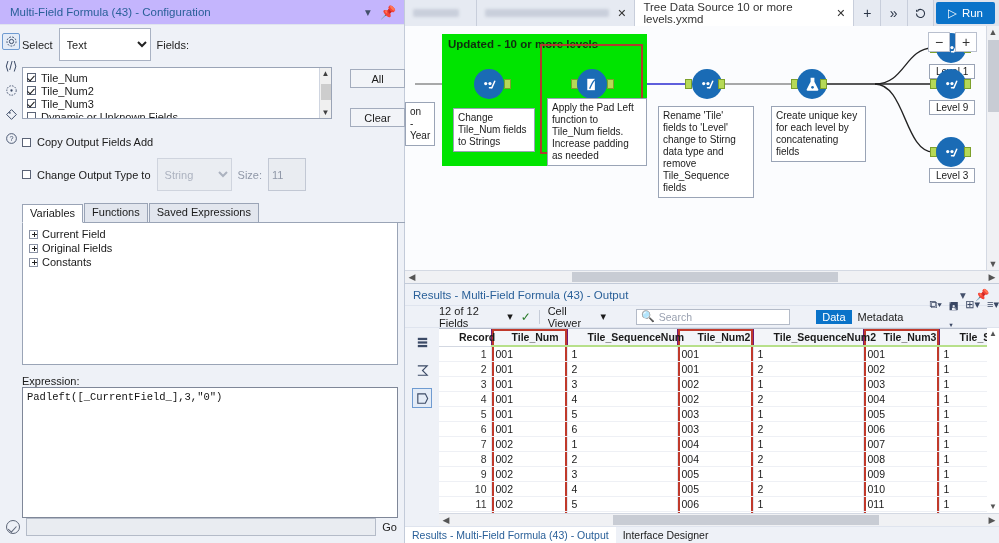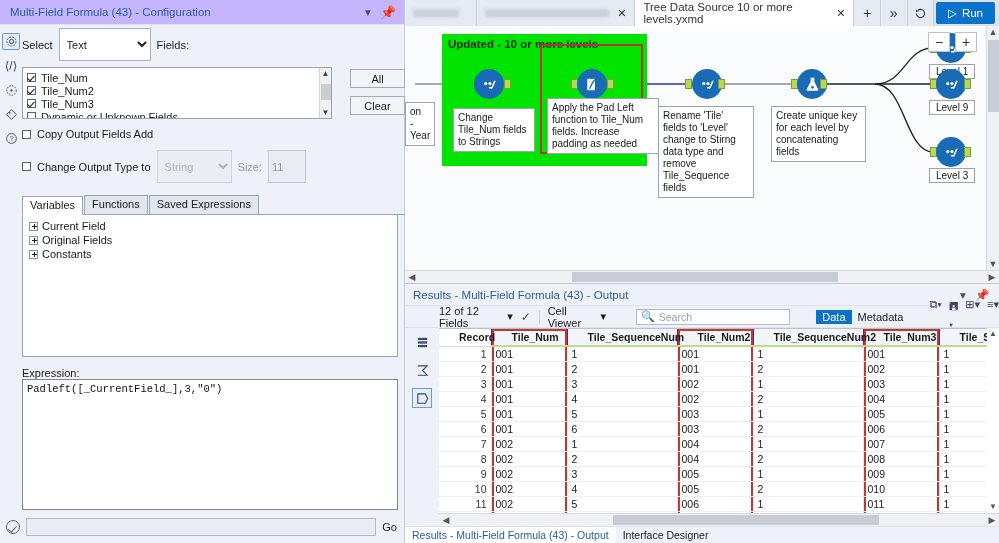--- a/index.html
+++ b/index.html
@@ -342,21 +342,21 @@
             <span class="cb"></span>
             <span>Dynamic or Unknown Fields</span>
           </div>
           <div id="fld-scroll">
             <div class="arw">▲</div>
             <div class="thumb"></div>
             <div class="arw" style="position:absolute;bottom:0;width:100%;">▼</div>
           </div>
         </div>
 
-        <div style="display:flex; flex-direction:column; gap:8px; padding-top:2px;">
+        <div style="display:flex; flex-direction:column; gap:20px; padding-top:2px;">
           <div class="sidebtn">All</div>
           <div class="sidebtn">Clear</div>
         </div>
       </div>
 
       <div class="chk-line">
         <span class="cb"></span>
         <span>Copy Output Fields Add</span>
       </div>
 
@@ -472,21 +472,21 @@
       <div class="comment" style="left:48px; top:82px; width:82px;">Change Tile_Num fields to Strings</div>
 
       <div class="port" style="left:166px; top:53px;"></div>
       <div class="node" style="left:172px; top:43px;">
         <svg width="19" height="19" viewBox="0 0 20 20">
             <path d="M4.5 4 h8 v12 h-8 z" fill="#fff"></path>
             <path d="M7 14.5 C 9 10, 10 6, 13.5 4.5" stroke="#1a6bb5" stroke-width="1.4" fill="none"></path>
           </svg>
       </div>
       <div class="port" style="left:202px; top:53px;"></div>
-      <div class="comment" style="left:142px; top:72px; width:112px;">Apply the Pad Left function to Tile_Num fields. Increase padding as needed</div>
+      <div class="comment" style="left:142px; top:72px; width:100px;">Apply the Pad Left function to Tile_Num fields. Increase padding as needed</div>
 
       <div class="port" style="left:280px; top:53px;"></div>
       <div class="node" style="left:287px; top:43px;">
         <svg width="19" height="19" viewBox="0 0 20 20">
             <circle cx="6" cy="9" r="1.7" fill="#fff"></circle>
             <circle cx="10.5" cy="9" r="1.7" fill="#fff"></circle>
             <path d="M12.5 13.5 L15.5 6.5" stroke="#fff" stroke-width="1.6" stroke-linecap="round"></path>
             <path d="M10 13.5 L12.3 13.5" stroke="#fff" stroke-width="1.6" stroke-linecap="round"></path>
           </svg>
       </div>

